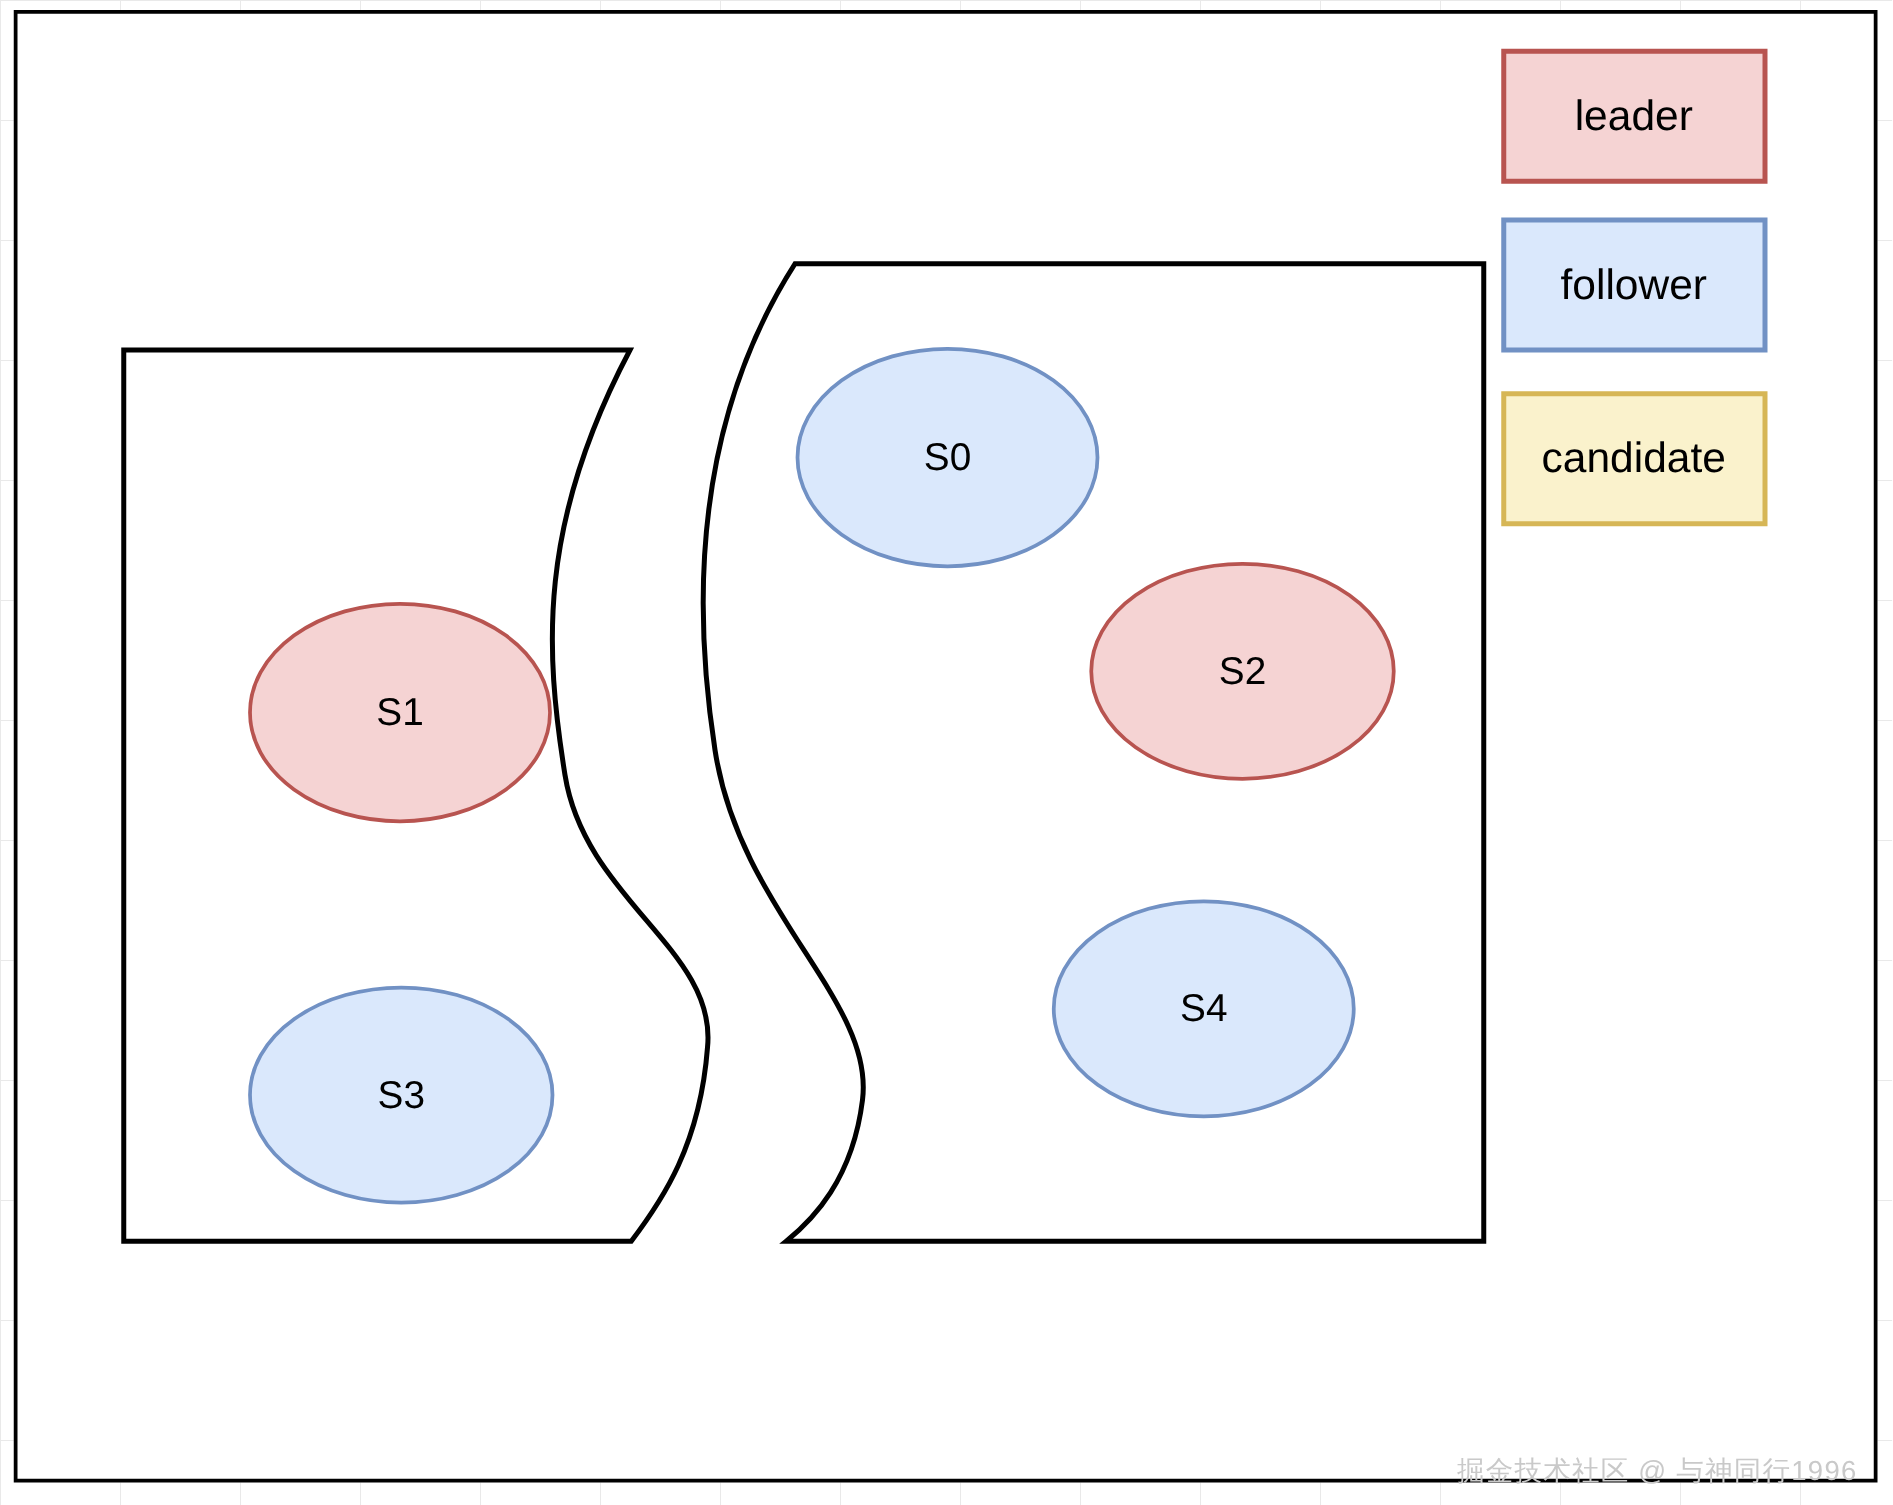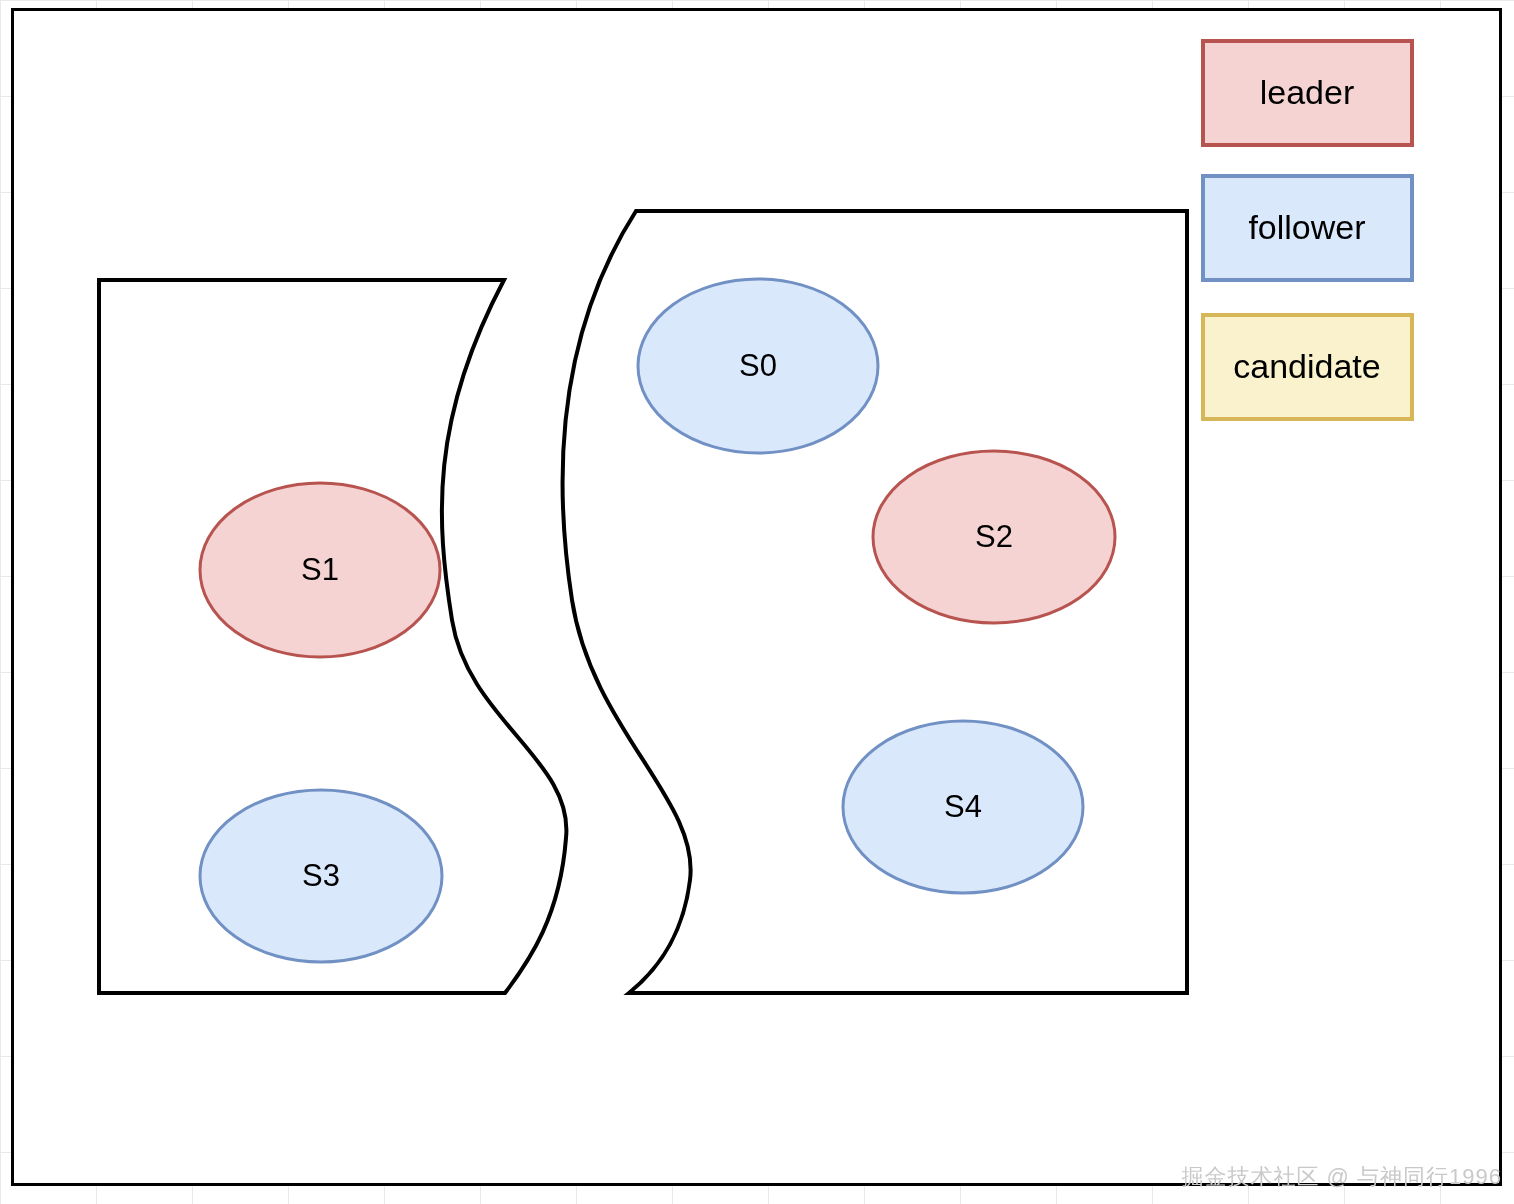--- a/index.html
+++ b/index.html
@@ -51,21 +51,21 @@
   }
   .legend-label {
     font-family: "Liberation Sans", sans-serif;
     font-size: 34px;
     fill: #000000;
     text-anchor: middle;
     dominant-baseline: middle;
   }
   .watermark {
     position: absolute;
-    right: 12px;
+    right: 28px;
     bottom: 12px;
     font-family: "Liberation Sans", sans-serif;
     font-size: 22px;
     color: #c9c9c9;
     letter-spacing: 1px;
     white-space: nowrap;
     margin-left: 24px;
   }
 </style>
 </head>

